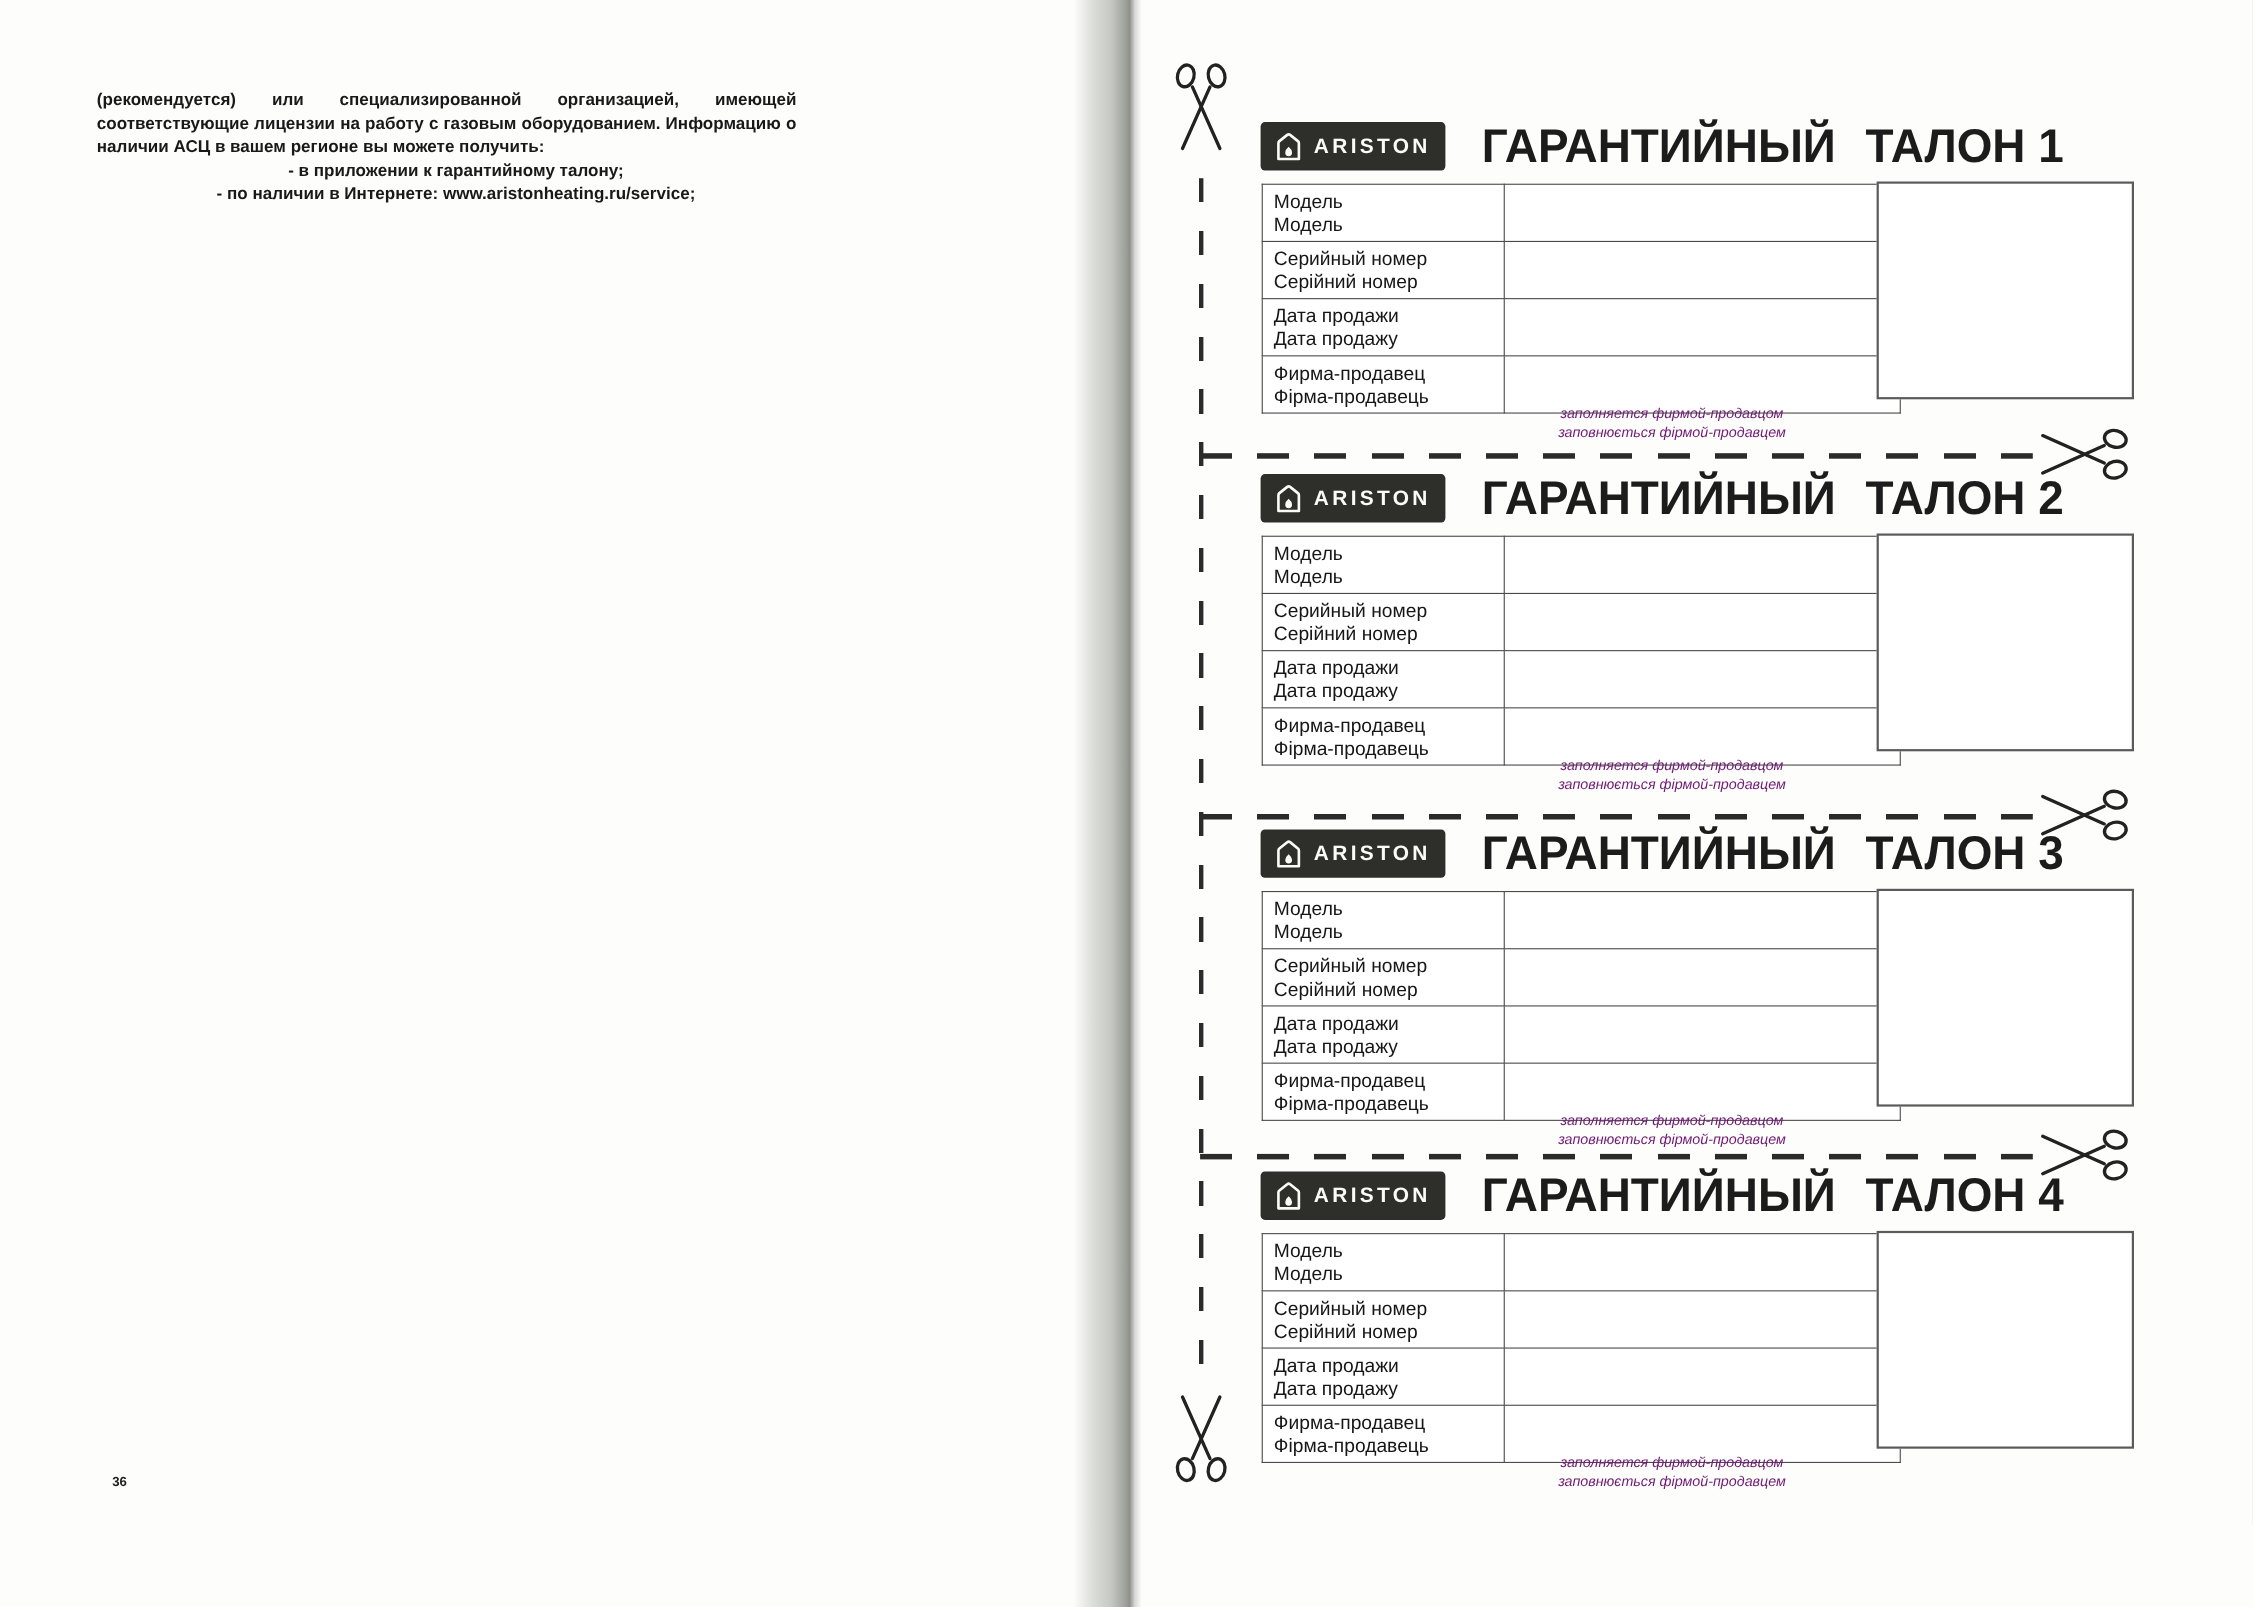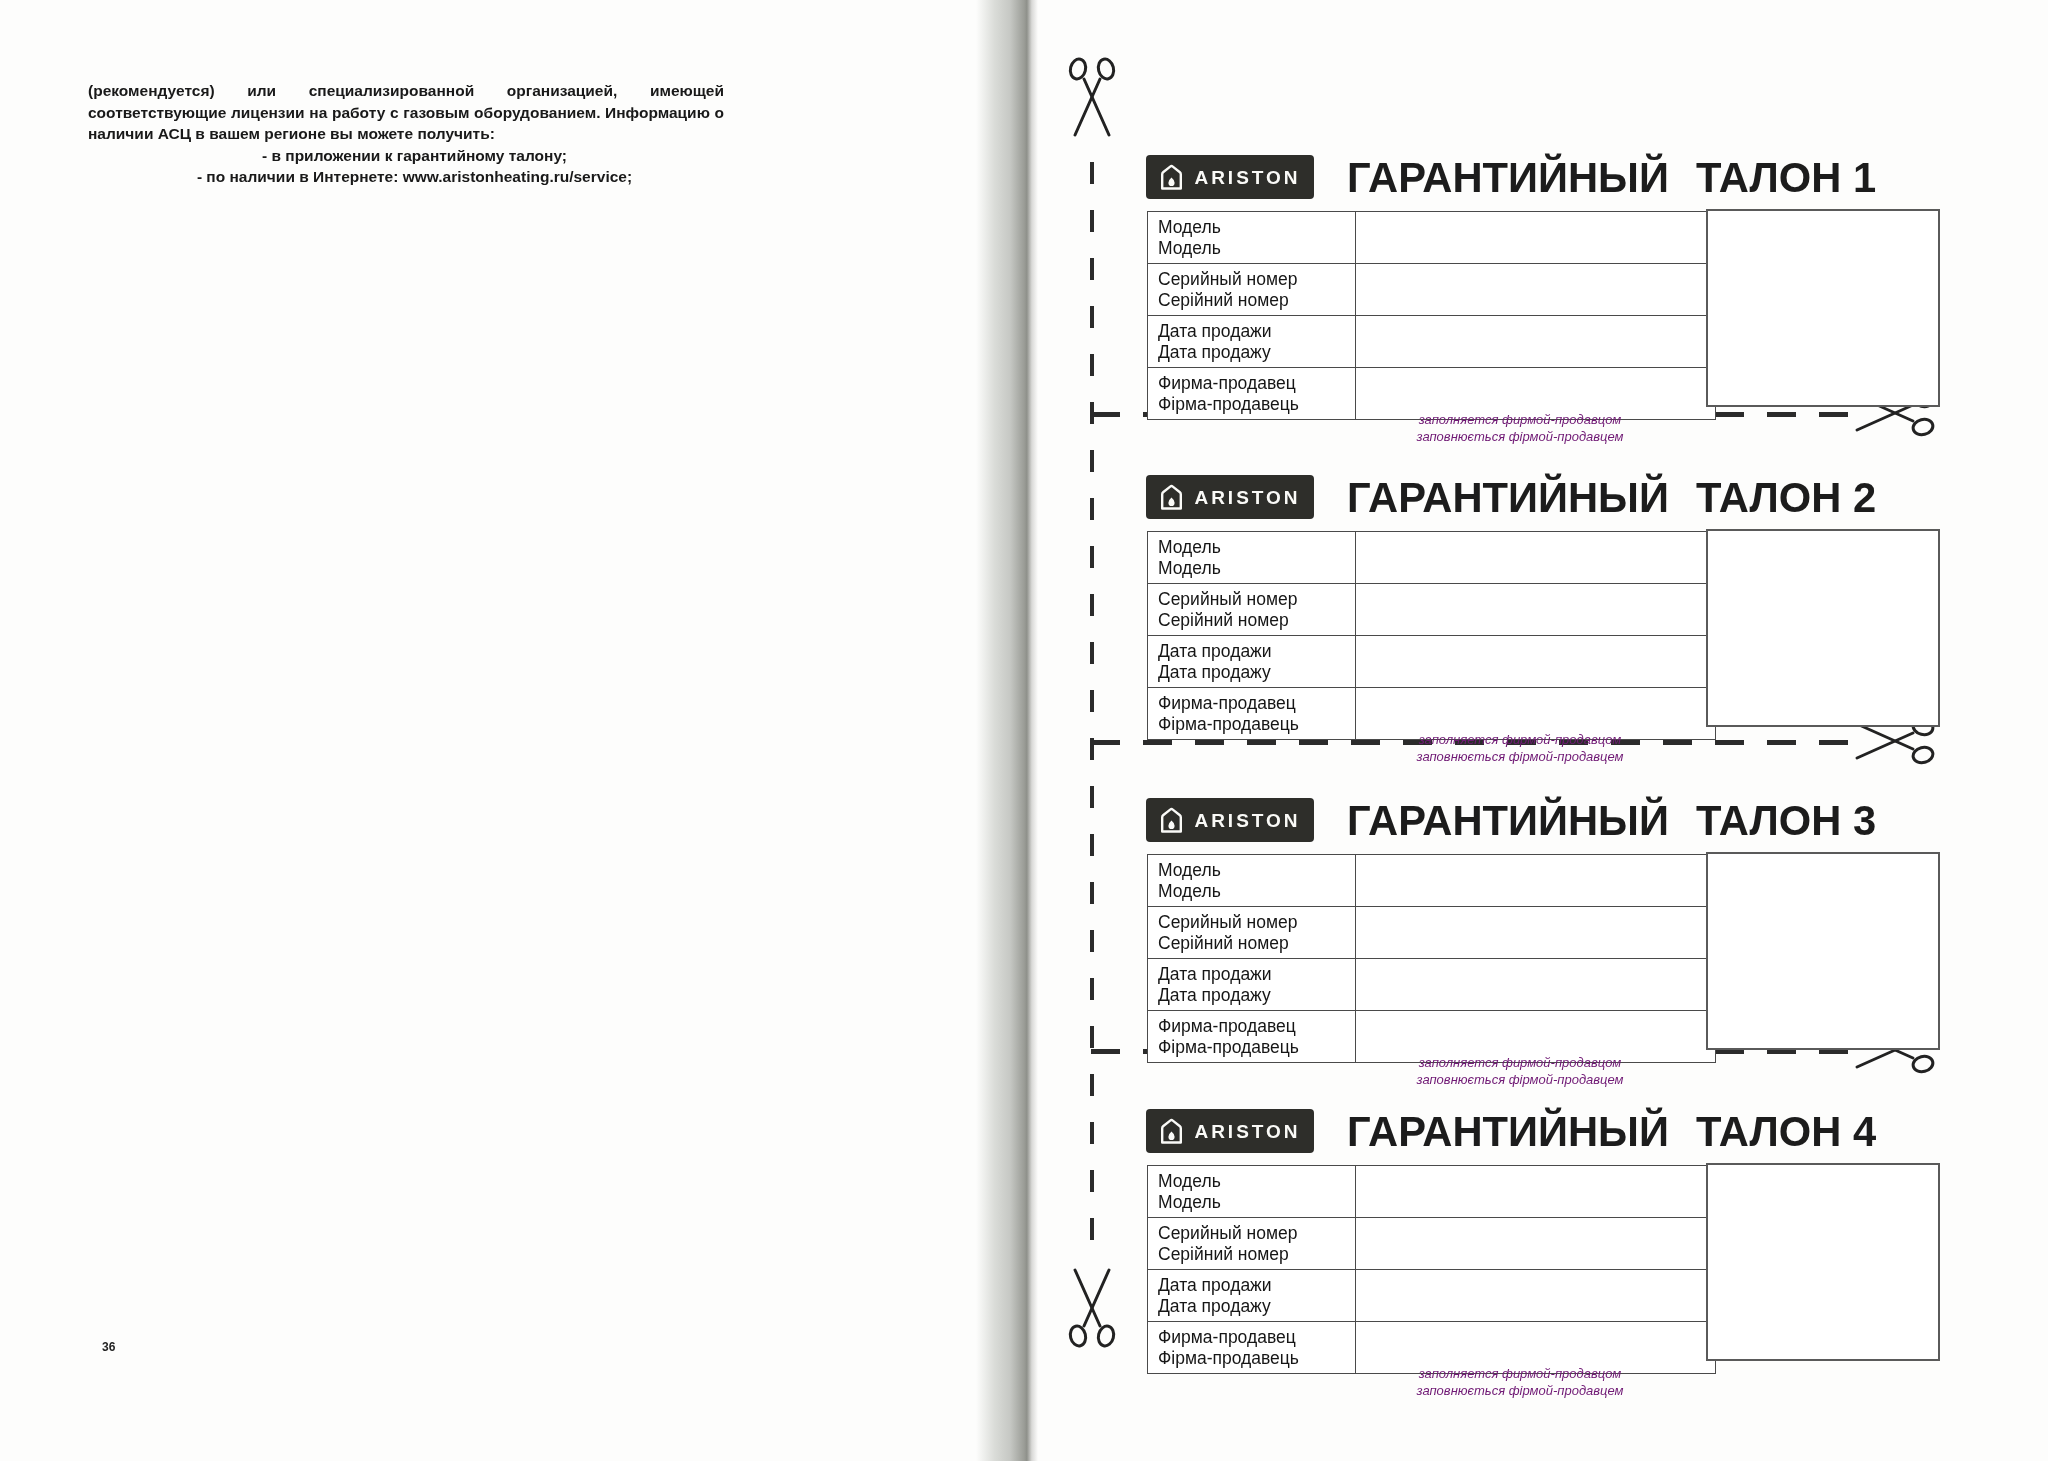--- a/index.html
+++ b/index.html
@@ -30,41 +30,41 @@
   }
   .hd2{top:412px;} .hd3{top:740px;} .hd4{top:1049px;}
   .scissors{position:absolute;width:88px;height:54px;}
   .scissors svg{display:block;width:88px;height:54px;}
   .sc-top{left:1048px;top:68px;transform:rotate(-90deg);}
   .sc-bottom{left:1048px;top:1283px;transform:rotate(90deg);}
   .sc-h2{left:1853px;top:386px;}
   .sc-h3{left:1853px;top:714px;}
   .sc-h4{left:1853px;top:1023px;}
   
-  .coupon{position:absolute;left:1147px;width:712px;height:292px;margin-top:44px;}
+  .coupon{position:absolute;left:1147px;width:712px;height:292px;}
   .slot1{top:112px;} .slot2{top:432px;} .slot3{top:755px;} .slot4{top:1066px;}
   .c-header{display:flex;align-items:center;height:42px;}
   .brand{
     width:166px;height:42px;background:#2e2e2a;border-radius:3px;flex:0 0 auto;
     display:flex;align-items:center;justify-content:center;gap:10px;
     box-shadow:0 0 0 1px #2e2e2a;
   }
   .brand-text{color:#fafaf7;font-weight:bold;font-size:19px;letter-spacing:3px;line-height:1;}
   .c-title{
     margin-left:34px;font-size:43px;font-weight:bold;color:#1c1c1c;
     white-space:nowrap;letter-spacing:0;word-spacing:16px;
     transform:scaleX(.97);transform-origin:left center;
   }
   .c-num{margin-left:12px;}
   .c-table{
     position:absolute;left:0;top:55px;width:550px;
     border-collapse:collapse;table-layout:fixed;background:#fff;
   }
   .c-table td{border:1.5px solid #4a4a4a;vertical-align:middle;}
-  .c-table td.lbl{width:193px;height:47px;padding:2px 4px 2px 10px;}
+  .c-table td.lbl{width:193px;height:47px;padding:2px 16px 2px 10px;}
   .c-table td.val{width:357px;}
   .lbl-line{display:block;font-size:17.5px;line-height:21px;color:#161616;}
   .stamp{
     position:absolute;left:559px;top:53px;width:230px;height:194px;
     border:2px solid #5a5a5a;background:#fff;
   }
   .fineprint{
     position:absolute;left:193px;top:256px;width:360px;text-align:center;
     font-style:italic;font-weight:normal;font-size:13px;line-height:16.5px;color:#701a75;
   }

